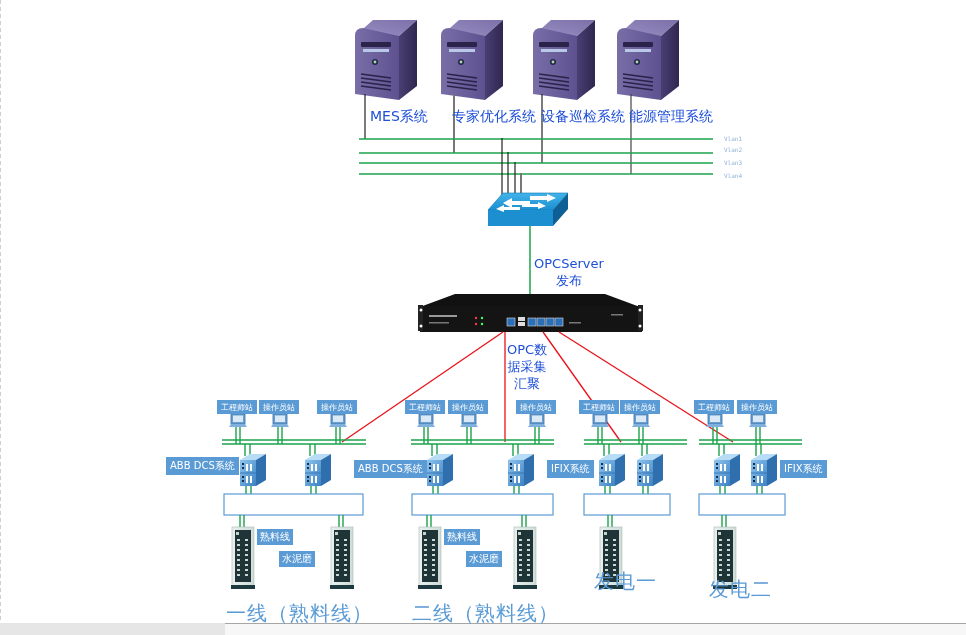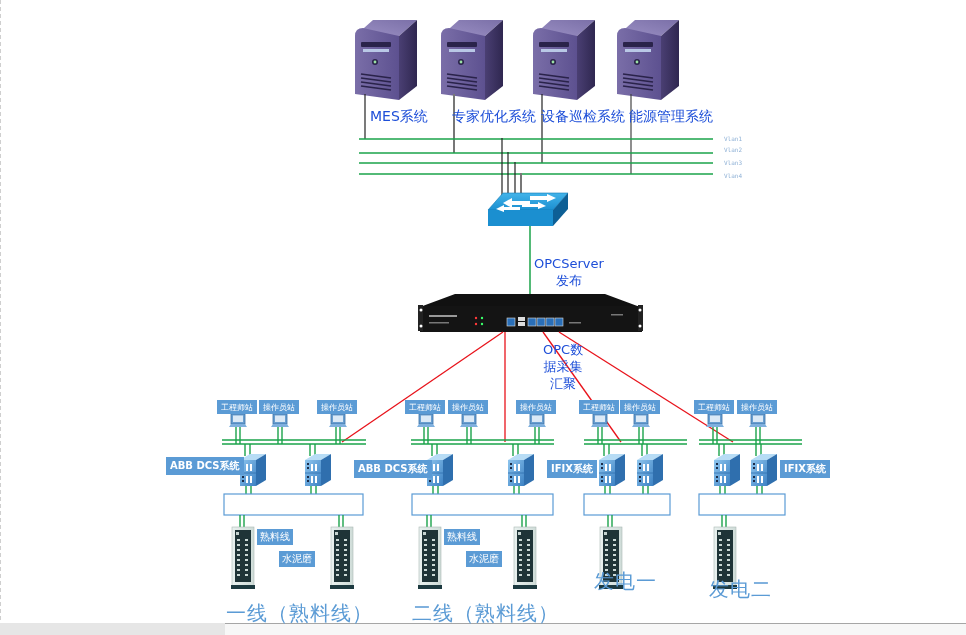--- a/index.html
+++ b/index.html
@@ -13,21 +13,21 @@
   .bottom-bar { position: absolute; left: 0; top: 623px; width: 225px; height: 12px; background: #e6e6e6; }
   .bottom-rule { position: absolute; left: 225px; top: 623px; width: 741px; height: 1px; background: #a6a6a6; }
   .bottom-fill { position: absolute; left: 225px; top: 624px; width: 741px; height: 11px; background: #f7f7f7; }
   .lbl { position: absolute; white-space: nowrap; color: #1d4ed8; }
   .sys-label { font-size: 14px; }
   .vlan-label { font-size: 6px; color: #8fb1d6; font-family: "DejaVu Sans Mono", monospace; }
   .mid-label { font-size: 13px; text-align: center; line-height: 17px; }
   .box-tag { position: absolute; background: #5b9bd5; color: #ffffff; white-space: nowrap;
     display: flex; align-items: center; justify-content: center; }
   .ws-tag { font-size: 8px; height: 14px; }
-  .dcs-tag { font-size: 10px; height: 18px; padding: 0 4px; font-weight: bold; }
+  .dcs-tag { font-size: 10px; height: 18px; padding: 0 4px; }
   .prod-tag { font-size: 10px; height: 16px; padding: 0 3px; }
   .line-title { position: absolute; font-size: 20px; color: #5b9bd5; white-space: nowrap;
     font-family: "DejaVu Serif", serif; letter-spacing: 1px; }
   svg { position: absolute; left: 0; top: 0; }
 </style>
 </head>
 <body>
 
 <div id="stage">
   <div class="left-rule"></div>
@@ -313,21 +313,21 @@
 
   <div class="lbl vlan-label" style="left:724px;top:135px;">Vlan1</div>
   <div class="lbl vlan-label" style="left:724px;top:146px;">Vlan2</div>
   <div class="lbl vlan-label" style="left:724px;top:159px;">Vlan3</div>
   <div class="lbl vlan-label" style="left:724px;top:172px;">Vlan4</div>
 
   <div class="lbl mid-label" style="left:534px;top:255px;text-align:center;">
     <div>OPCServer</div>
     <div>发布</div>
   </div>
-  <div class="lbl mid-label" style="left:507px;top:341px;margin-left:36px;">
+  <div class="lbl mid-label" style="left:507px;top:341px;">
     <div>OPC数</div>
     <div>据采集</div>
     <div>汇聚</div>
   </div>
 
   <div id="plant-labels">
       <div class="box-tag ws-tag" style="left: 217px; top: 400px; width: 40px;">工程师站</div>
       <div class="box-tag ws-tag" style="left: 259px; top: 400px; width: 40px;">操作员站</div>
       <div class="box-tag ws-tag" style="left: 317px; top: 400px; width: 40px;">操作员站</div>
       <div class="box-tag dcs-tag" style="left: 166px; top: 457px;">ABB DCS系统</div>

